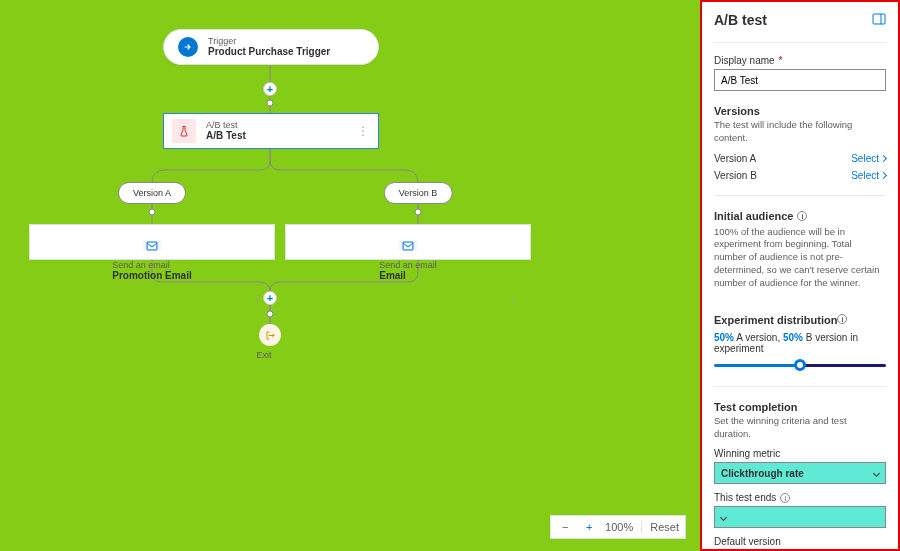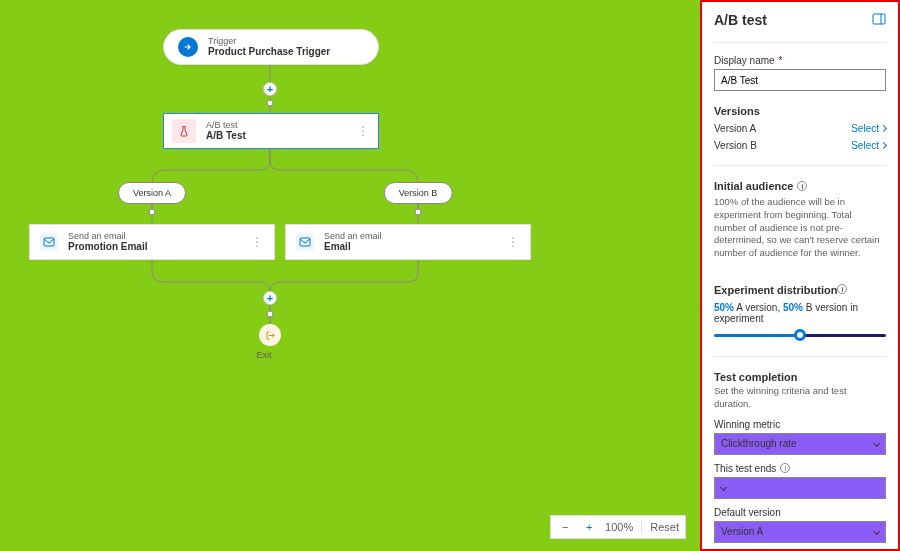--- a/index.html
+++ b/index.html
@@ -10,21 +10,21 @@
   .plus-btn { position: absolute; width: 14px; height: 14px; border-radius: 50%; background: #fff; border: 1px solid #c8c6c4; color: #0078d4; font-size: 11px; line-height: 12px; text-align: center; font-weight: 600; transform: translate(-50%,-50%); cursor: pointer; }
   .ring { position: absolute; width: 7px; height: 7px; border-radius: 50%; background: #fff; border: 1px solid #8a8886; transform: translate(-50%,-50%); }
   .trigger-node { position: absolute; left: 163px; top: 29px; width: 216px; height: 36px; background: #fff; border: 1px solid #e1dfdd; border-radius: 18px; display: flex; align-items: center; padding: 0 14px; gap: 10px; box-shadow: 0 1px 2px rgba(0,0,0,0.04); }
   .trigger-icon { width: 20px; height: 20px; border-radius: 50%; background: #0078d4; color: #fff; display: flex; align-items: center; justify-content: center; font-size: 11px; }
   .tiny-label { font-size: 9px; color: #605e5c; line-height: 1.0; }
   .node-title { font-size: 10px; color: #323130; font-weight: 600; line-height: 1.2; }
   .ab-node { position: absolute; left: 163px; top: 113px; width: 216px; height: 36px; background: #fff; border: 1.5px solid #2b88d8; display: flex; align-items: center; gap: 10px; padding: 0 8px; }
   .ab-icon { width: 24px; height: 24px; background: #fde7e9; border-radius: 2px; display: flex; align-items: center; justify-content: center; color: #d13438; font-size: 12px; }
   .node-more { margin-left: auto; color: #a19f9d; font-size: 12px; letter-spacing: 1px; cursor: pointer; }
   .version-chip { position: absolute; background: #fff; border: 1px solid #8a8886; border-radius: 11px; height: 22px; padding: 0 14px; font-size: 9px; display: flex; align-items: center; transform: translateX(-50%); }
-  .email-card { position: absolute; width: 246px; height: 36px; background: #fff; border: 1px solid #e1dfdd; display: flex; align-items: center; gap: 10px; padding: 16px 10px; }
+  .email-card { position: absolute; width: 246px; height: 36px; background: #fff; border: 1px solid #e1dfdd; display: flex; align-items: center; gap: 10px; padding: 16px 10px; flex-direction: column; }
   .email-icon { width: 18px; height: 18px; background: #f0f6ff; color: #0078d4; display: flex; align-items: center; justify-content: center; border-radius: 2px; font-size: 10px; }
   .exit-node { position: absolute; left: 260px; top: 324px; width: 22px; height: 22px; border-radius: 50%; background: #fff4e5; display: flex; align-items: center; justify-content: center; color: #8a6d3b; font-size: 11px; transform: translateX(-50%); }
   .exit-label { position: absolute; left: 264px; top: 350px; transform: translateX(-50%); font-size: 9px; color: #605e5c; }
   .zoom-bar { position: absolute; right: 14px; bottom: 12px; display: flex; align-items: center; gap: 8px; height: 24px; background: #fff; border: 1px solid #e1dfdd; padding: 0 6px; font-size: 11px; color: #605e5c; }
   .zoom-bar .zb { width: 16px; text-align: center; cursor: pointer; }
   .zoom-bar .reset { border-left: 1px solid #e1dfdd; padding-left: 8px; cursor: pointer; }
   
   .side { width: 200px; height: 551px; border: 2px solid #e60000; background: #fff; overflow: hidden; }
   .side-inner { width: 196px; height: 547px; overflow-y: auto; padding: 10px 12px 16px 12px; }
   .side-inner::-webkit-scrollbar { width: 4px; }
@@ -40,21 +40,21 @@
   .text-input { width: 100%; height: 22px; border: 1px solid #8a8886; padding: 0 6px; font-size: 10px; font-family: inherit; background: #fff; }
   .ver-row { display: flex; align-items: center; justify-content: space-between; font-size: 10px; margin: 6px 0; }
   .sel-link { color: #0078d4; cursor: pointer; font-size: 10px; display: inline-flex; align-items: center; gap: 2px; }
   .chev { border: solid currentColor; border-width: 0 1.5px 1.5px 0; display: inline-block; padding: 2px; transform: rotate(-45deg); }
   .chev-down { transform: rotate(45deg); }
   .distro { font-size: 10px; margin: 6px 0 4px; }
   .distro b { color: #0078d4; font-weight: 600; }
   .slider { position: relative; width: 100%; height: 14px; }
   .track { position: absolute; top: 6px; left: 0; right: 0; height: 3px; background: linear-gradient(to right, #0078d4 0 50%, #1b1a7a 50% 100%); border-radius: 2px; }
   .thumb { position: absolute; top: 1px; left: 50%; width: 12px; height: 12px; border-radius: 50%; background: #fff; border: 3px solid #0078d4; transform: translateX(-50%); cursor: pointer; }
-  .dd { width: 100%; height: 22px; border: 1px solid #8a8886; background: #8b5cf6; font-size: 10px; display: flex; align-items: center; justify-content: space-between; padding: 7px 6px; cursor: pointer; margin-bottom: 8px; }
+  .dd { width: 100%; height: 22px; border: 1px solid #8a8886; background: #5eead4; font-size: 10px; display: flex; align-items: center; justify-content: space-between; padding: 7px 6px; cursor: pointer; margin-bottom: 8px; font-weight: bold; }
   .divider { border-top: 1px solid #edebe9; margin: 14px 0 0; }
 </style>
 </head>
 <body>
 
 <div class="app">
   <div class="canvas">
 
     <svg class="connectors">
       <path d="M270 65 V 113" stroke="#8a8886" stroke-width="1" fill="none"></path>
@@ -161,20 +161,21 @@
         </span>
       </div>
 
       <div class="field-label">
         <span>Display name</span>
           <span class="req">*</span>
       </div>
       <input class="text-input" value="A/B Test" style="">
 
       <div class="sec-head">Versions</div>
+      <div class="sec-sub">The test will include the following content.</div>
       <div class="ver-row">
         <span>Version A</span>
         <span class="sel-link">
             <span>Select</span>
             <span class="chev"></span>
           </span>
       </div>
       <div class="ver-row">
         <span>Version B</span>
         <span class="sel-link">

